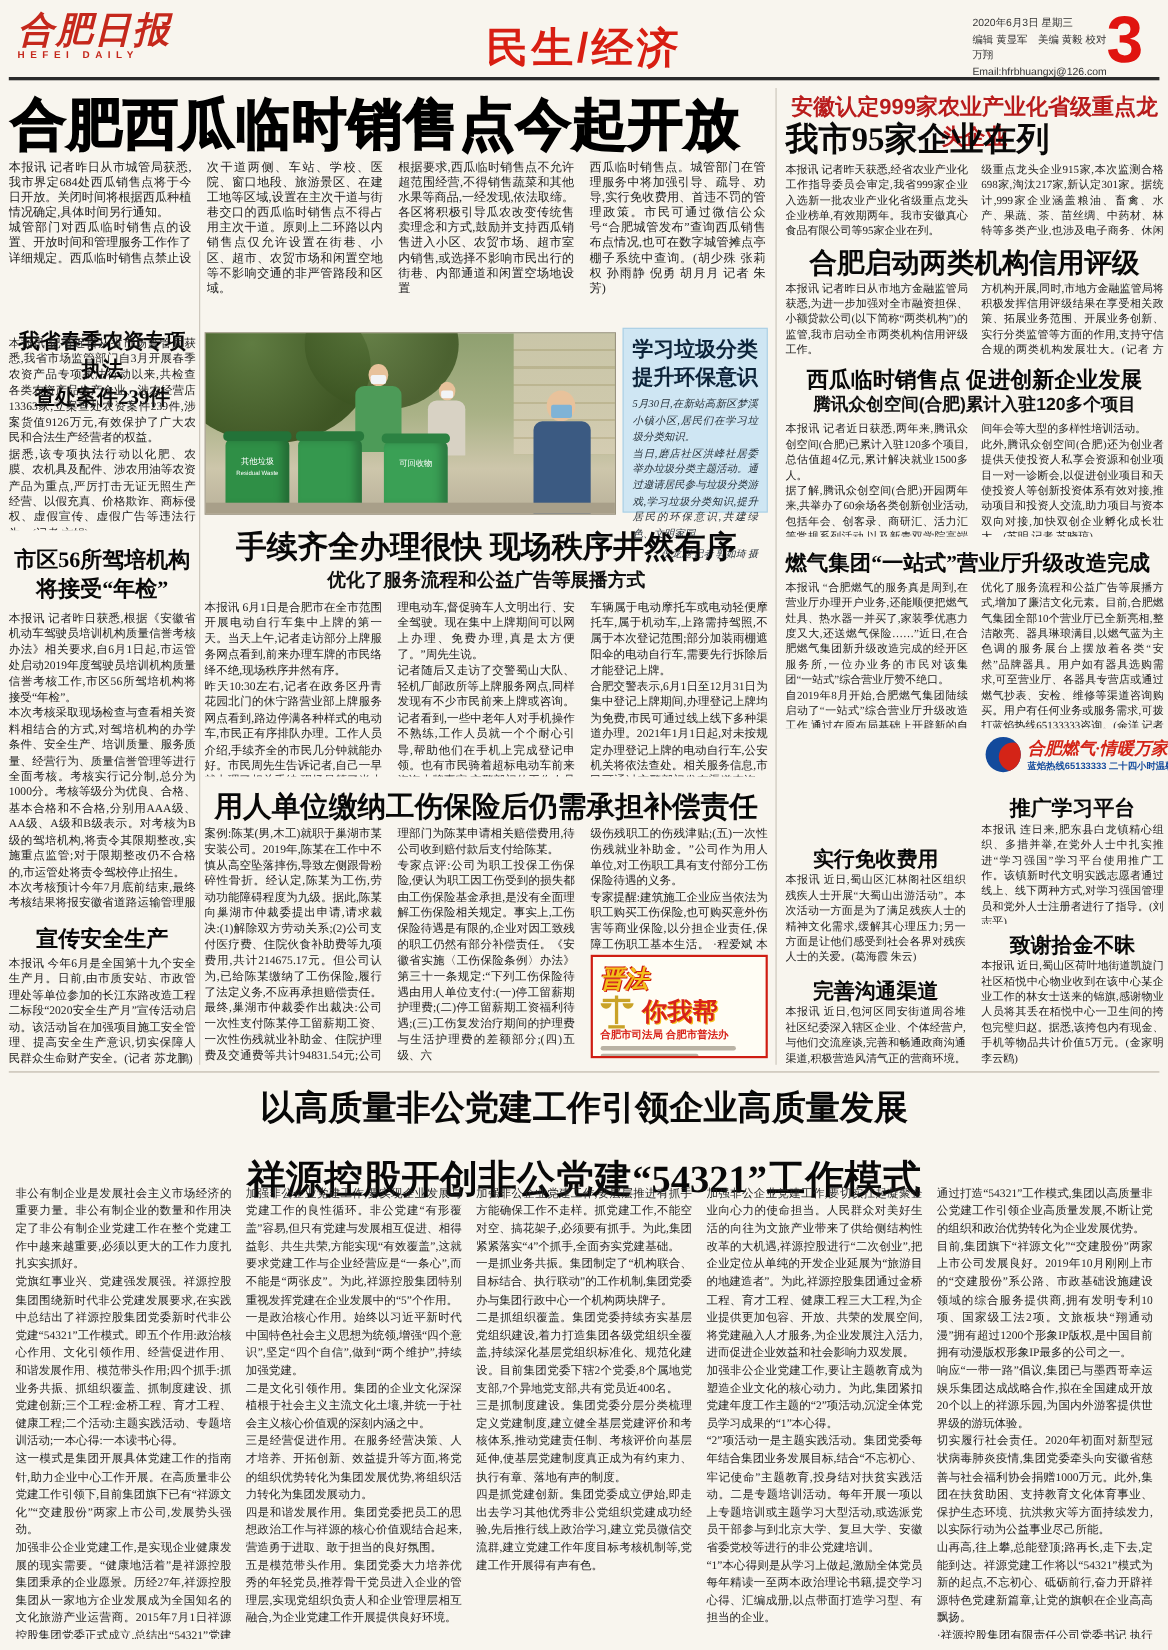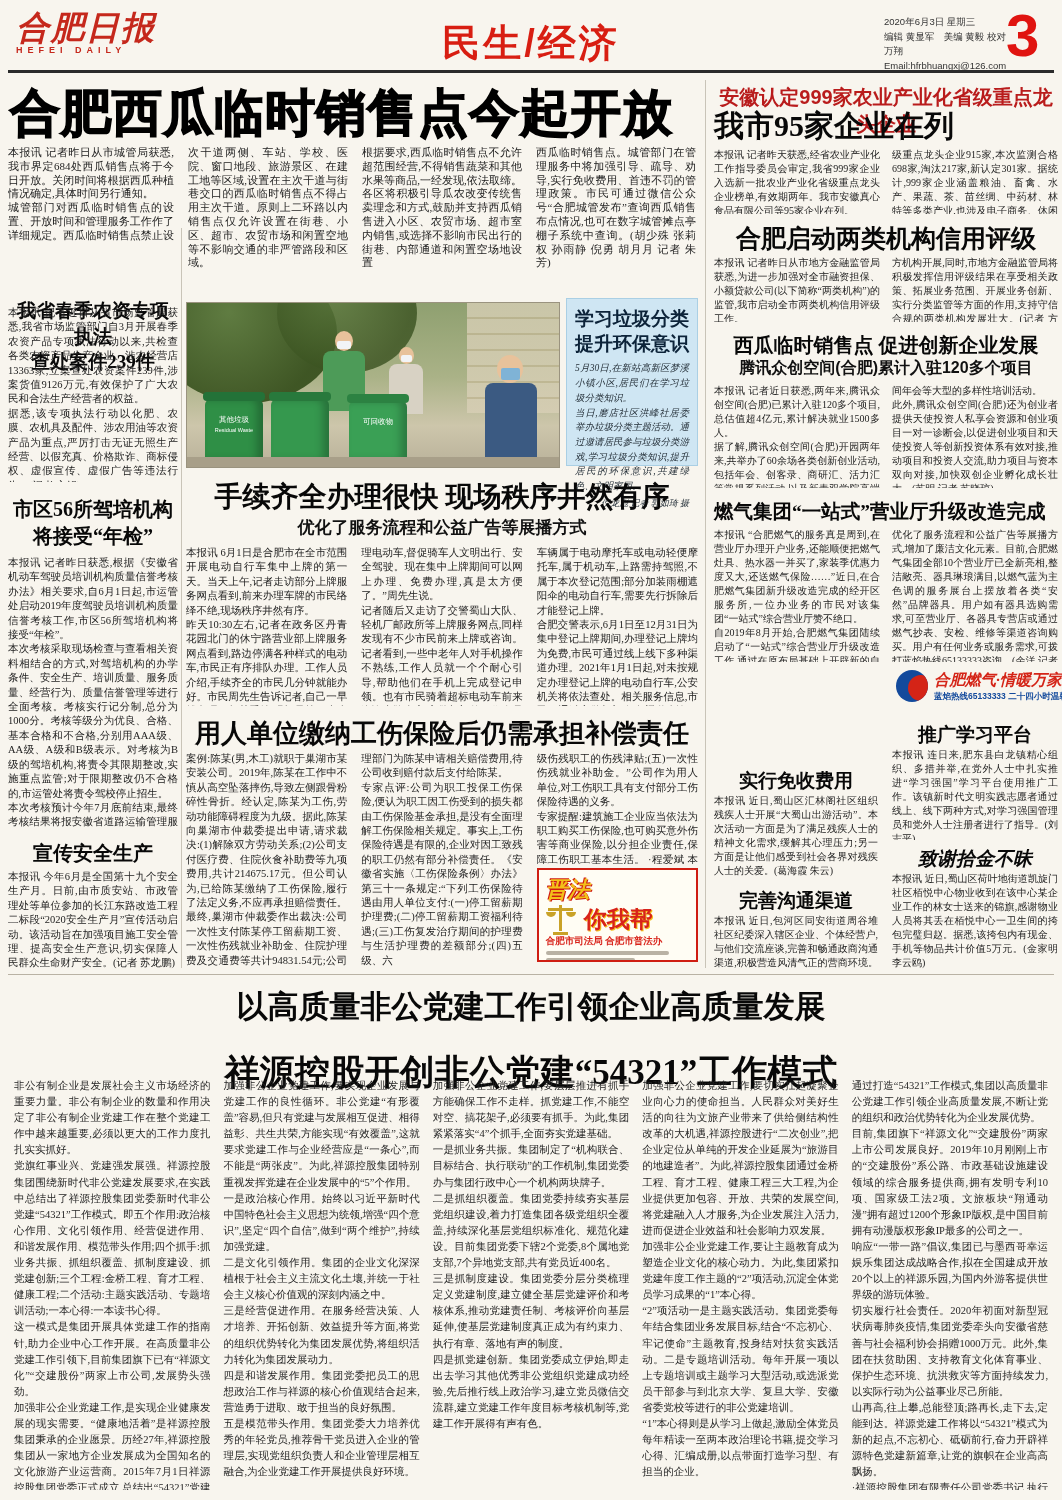--- a/index.html
+++ b/index.html
@@ -250,21 +250,21 @@
   </div>
 
 
   <div class="abs serifhead center ms-title" style="left:714px;top:768px;width:164px;">实行免收费用</div>
   <div class="abs bt fs10" style="left:714px;top:794px;width:164px;height:88px;">本报讯 近日,蜀山区汇林阁社区组织残疾人士开展“大蜀山出游活动”。本次活动一方面是为了满足残疾人士的精神文化需求,缓解其心理压力;另一方面是让他们感受到社会各界对残疾人士的关爱。(葛海霞 朱云)</div>
   <div class="abs serifhead center ms-title" style="left:714px;top:888px;width:164px;">完善沟通渠道</div>
   <div class="abs bt fs10" style="left:714px;top:914px;width:164px;height:56px;">本报讯 近日,包河区同安街道周谷堆社区纪委深入辖区企业、个体经营户,与他们交流座谈,完善和畅通政商沟通渠道,积极营造风清气正的营商环境。(周友奇)</div>
 
   <div class="abs serifhead center ms-title" style="left:892px;top:722px;width:166px;">推广学习平台</div>
   <div class="abs bt fs10" style="left:892px;top:748px;width:166px;height:92px;">本报讯 连日来,肥东县白龙镇精心组织、多措并举,在党外人士中扎实推进“学习强国”学习平台使用推广工作。该镇新时代文明实践志愿者通过线上、线下两种方式,对学习强国管理员和党外人士注册者进行了指导。(刘志平)</div>
-  <div class="abs serifhead center ms-title" style="left:892px;top:846px;width:166px;font-style:italic;">致谢拾金不昧</div>
+  <div class="abs serifhead center ms-title" style="left:892px;top:846px;width:166px;">致谢拾金不昧</div>
   <div class="abs bt fs10" style="left:892px;top:872px;width:166px;height:98px;">本报讯 近日,蜀山区荷叶地街道凯旋门社区栢悦中心物业收到在该中心某企业工作的林女士送来的锦旗,感谢物业人员将其丢在栢悦中心一卫生间的挎包完璧归赵。据悉,该挎包内有现金、手机等物品共计价值5万元。(金家明 李云鸥)</div>
 
   <div class="abs hairline-h" style="left:8px;top:974px;width:1046px;"></div>
   <div class="abs serifhead center" style="left:0;top:986px;width:1062px;font-size:31px;">以高质量非公党建工作引领企业高质量发展</div>
   <div class="abs serifhead center" style="left:0;top:1026px;width:1062px;font-size:35px;margin-top:23px;">祥源控股开创非公党建“54321”工作模式</div>
 
   <div class="abs cols" style="left:14px;top:1078px;width:1034px;height:412px;gap:13px;">
     <div class="bottom-col" style="height:412px;">非公有制企业是发展社会主义市场经济的重要力量。非公有制企业的数量和作用决定了非公有制企业党建工作在整个党建工作中越来越重要,必须以更大的工作力度扎扎实实抓好。
 党旗红事业兴、党建强发展强。祥源控股集团围绕新时代非公党建发展要求,在实践中总结出了祥源控股集团党委新时代非公党建“54321”工作模式。即五个作用:政治核心作用、文化引领作用、经营促进作用、和谐发展作用、模范带头作用;四个抓手:抓业务共振、抓组织覆盖、抓制度建设、抓党建创新;三个工程:金桥工程、育才工程、健康工程;二个活动:主题实践活动、专题培训活动;一本心得:一本读书心得。
 这一模式是集团开展具体党建工作的指南针,助力企业中心工作开展。在高质量非公党建工作引领下,目前集团旗下已有“祥源文化”“交建股份”两家上市公司,发展势头强劲。

